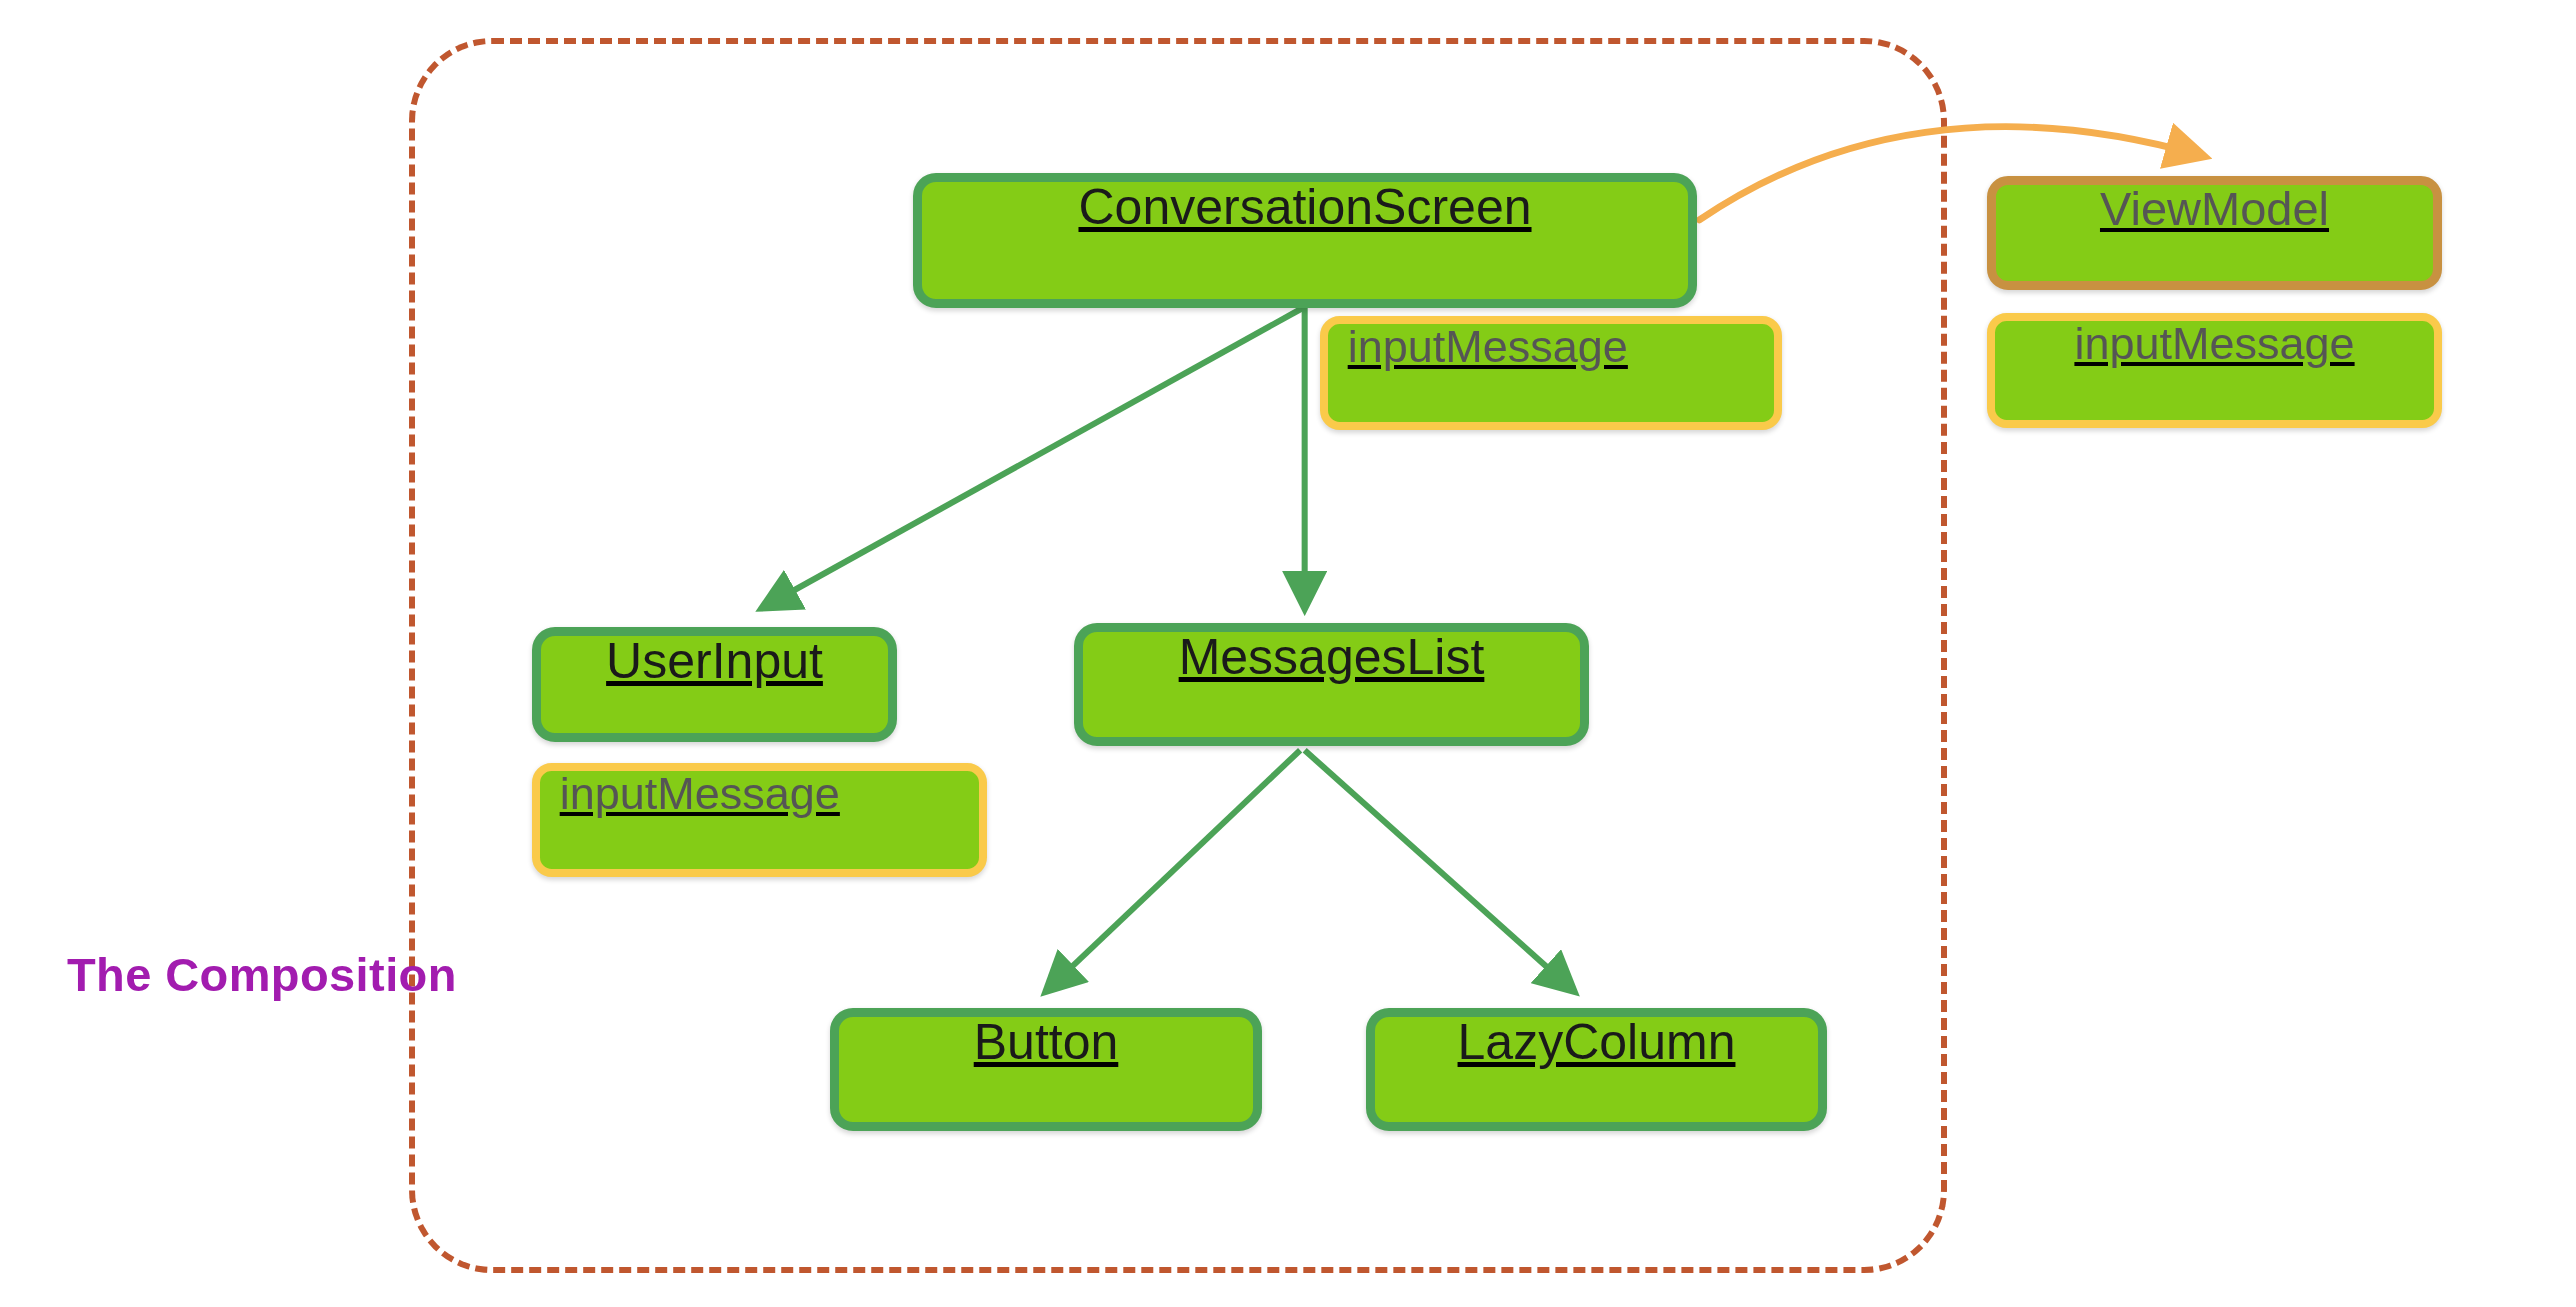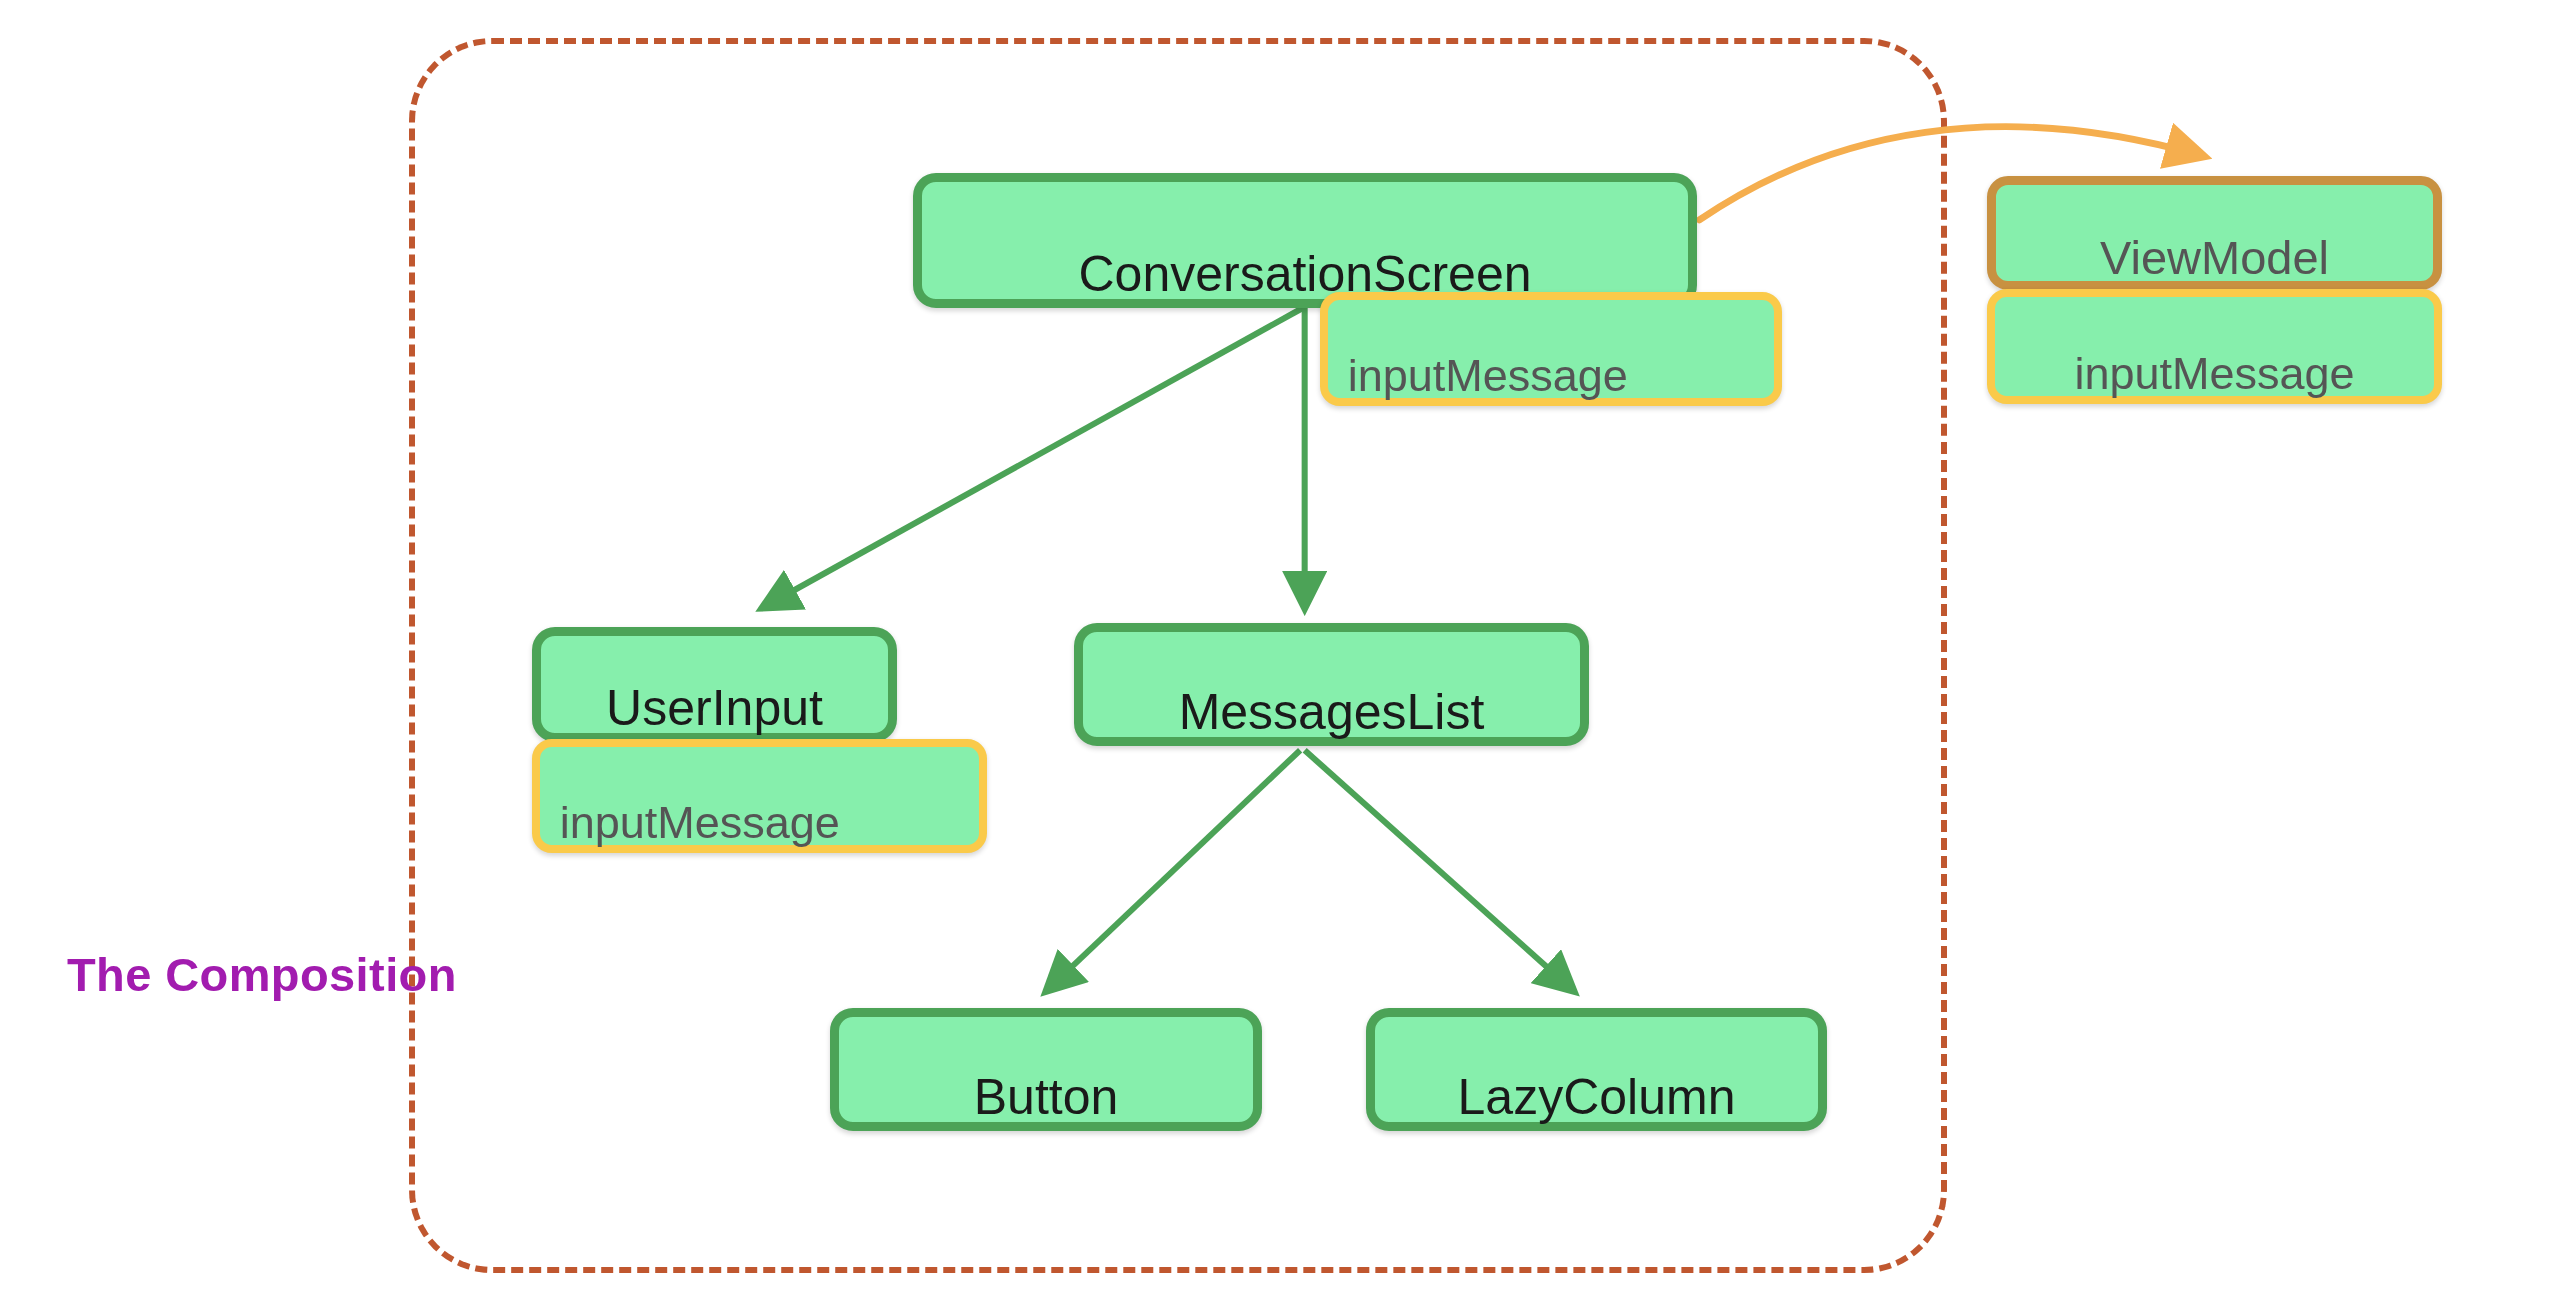--- a/index.html
+++ b/index.html
@@ -47,45 +47,47 @@
     top: 0;
     width: 2576px;
     height: 1308px;
     pointer-events: none;
   }
 
   
   .node {
     position: absolute;
     box-sizing: border-box;
-    background: #86efac;
+    background: #84cc16;
     display: flex;
-    align-items: flex-end;
+    align-items: flex-start;
     border-radius: 19.7px;
     box-shadow: 0 2.3px 5.3px rgba(0,0,0,0.16);
+    text-decoration: underline;
   }
   .node .node-label {
     width: 100%;
     text-align: center;
     white-space: nowrap;
     line-height: 1;
   }
 
   .node.composable {
     border: 9.8px solid #4CA357;
     border-radius: 23px;
   }
   .node.composable .node-label {
     color: #1a1a1a;
     font-size: 50px;
   }
 
   .node.state {
     border: 8.3px solid #FACA4A;
     border-radius: 19.7px;
+    margin-top: 24px;
   }
   .node.state .node-label {
     color: #555555;
     font-size: 45px;
     text-align: left;
     padding-left: 19.7px;
   }
   .node.state.center .node-label {
     text-align: center;
     padding-left: 0;

